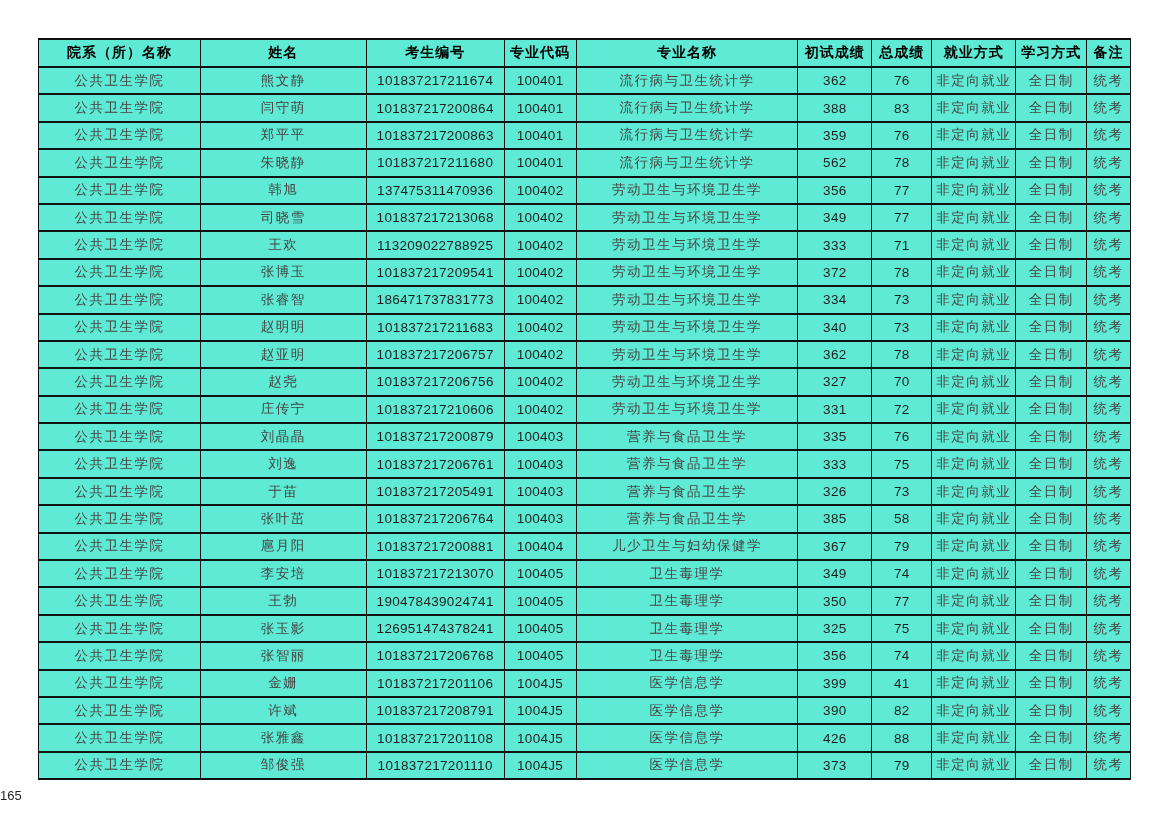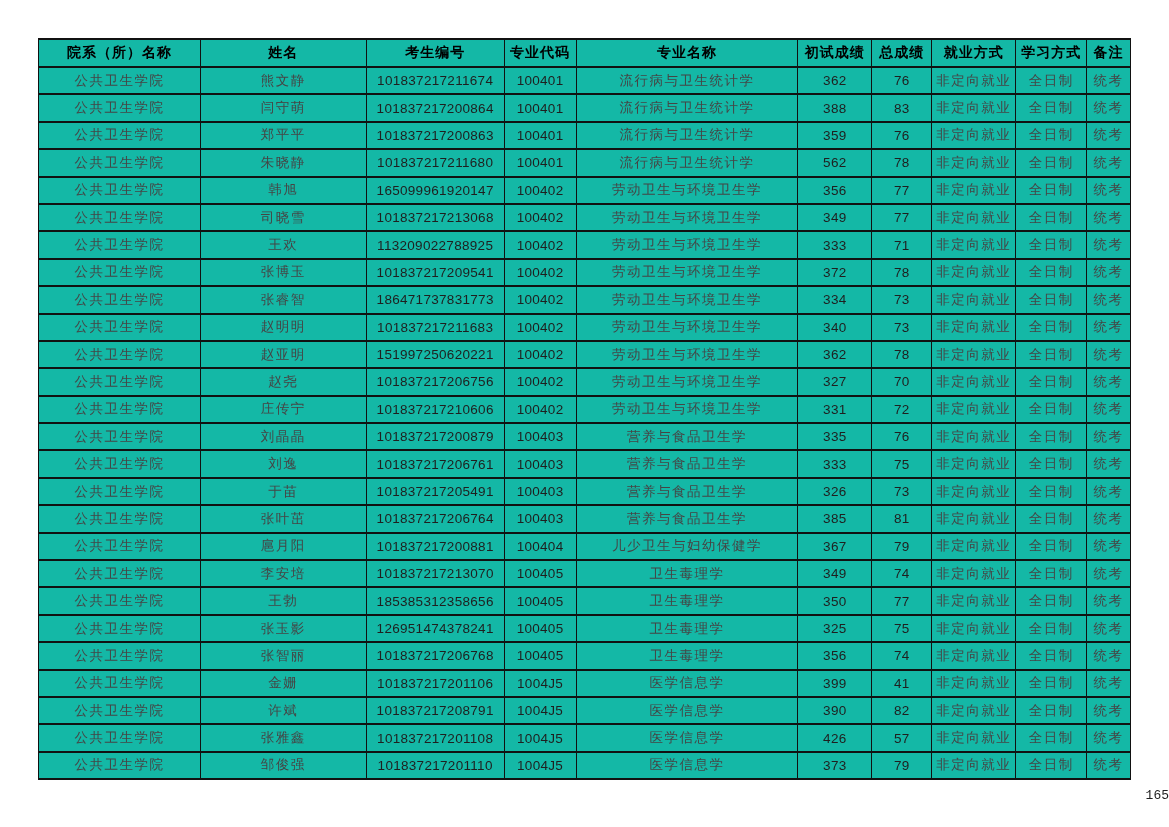--- a/index.html
+++ b/index.html
@@ -16,21 +16,21 @@
   .table-wrap {
     position: absolute;
     left: 38px;
     top: 38px;
     width: 1093px;
   }
   table {
     border-collapse: collapse;
     width: 100%;
     table-layout: fixed;
-    background: #14b8a6;
+    background: #5eead4;
   }
   th, td {
     border-left: 1px solid #111111;
     border-right: 1px solid #111111;
     border-top: 2px solid #111111;
     border-bottom: 2px solid #111111;
     text-align: center;
     vertical-align: middle;
     overflow: hidden;
     white-space: nowrap;
@@ -56,22 +56,22 @@
   td.col-total-score {
     font-family: "Liberation Sans", "DejaVu Sans", sans-serif;
     color: #1f1f1f;
     letter-spacing: 0.3px;
   }
   .page-number {
     position: absolute;
     left: 0;
     right: 0;
     top: 788px;
-    text-align: right;
-    font-family: Liberation Mono, monospace;
+    text-align: left;
+    font-family: Liberation Sans, sans-serif;
     font-size: 13px;
     color: #1f1f1f;
   }
   
   col.c-department    { width: 14.82%; }
   col.c-name          { width: 15.19%; }
   col.c-candidate-id  { width: 12.63%; }
   col.c-major-code    { width: 6.59%;  }
   col.c-major-name    { width: 20.31%; }
   col.c-initial-score { width: 6.77%;  }
@@ -156,21 +156,21 @@
           <td class="col-major-name">流行病与卫生统计学</td>
           <td class="col-initial-score">562</td>
           <td class="col-total-score">78</td>
           <td class="col-employment-type">非定向就业</td>
           <td class="col-study-mode">全日制</td>
           <td class="col-remark">统考</td>
         </tr>
         <tr>
           <td class="col-department">公共卫生学院</td>
           <td class="col-name">韩旭</td>
-          <td class="col-candidate-id">165099961920147</td>
+          <td class="col-candidate-id">137475311470936</td>
           <td class="col-major-code">100402</td>
           <td class="col-major-name">劳动卫生与环境卫生学</td>
           <td class="col-initial-score">356</td>
           <td class="col-total-score">77</td>
           <td class="col-employment-type">非定向就业</td>
           <td class="col-study-mode">全日制</td>
           <td class="col-remark">统考</td>
         </tr>
         <tr>
           <td class="col-department">公共卫生学院</td>
@@ -228,21 +228,21 @@
           <td class="col-major-name">劳动卫生与环境卫生学</td>
           <td class="col-initial-score">340</td>
           <td class="col-total-score">73</td>
           <td class="col-employment-type">非定向就业</td>
           <td class="col-study-mode">全日制</td>
           <td class="col-remark">统考</td>
         </tr>
         <tr>
           <td class="col-department">公共卫生学院</td>
           <td class="col-name">赵亚明</td>
-          <td class="col-candidate-id">151997250620221</td>
+          <td class="col-candidate-id">101837217206757</td>
           <td class="col-major-code">100402</td>
           <td class="col-major-name">劳动卫生与环境卫生学</td>
           <td class="col-initial-score">362</td>
           <td class="col-total-score">78</td>
           <td class="col-employment-type">非定向就业</td>
           <td class="col-study-mode">全日制</td>
           <td class="col-remark">统考</td>
         </tr>
         <tr>
           <td class="col-department">公共卫生学院</td>
@@ -304,21 +304,21 @@
           <td class="col-study-mode">全日制</td>
           <td class="col-remark">统考</td>
         </tr>
         <tr>
           <td class="col-department">公共卫生学院</td>
           <td class="col-name">张叶茁</td>
           <td class="col-candidate-id">101837217206764</td>
           <td class="col-major-code">100403</td>
           <td class="col-major-name">营养与食品卫生学</td>
           <td class="col-initial-score">385</td>
-          <td class="col-total-score">81</td>
+          <td class="col-total-score">58</td>
           <td class="col-employment-type">非定向就业</td>
           <td class="col-study-mode">全日制</td>
           <td class="col-remark">统考</td>
         </tr>
         <tr>
           <td class="col-department">公共卫生学院</td>
           <td class="col-name">扈月阳</td>
           <td class="col-candidate-id">101837217200881</td>
           <td class="col-major-code">100404</td>
           <td class="col-major-name">儿少卫生与妇幼保健学</td>
@@ -336,21 +336,21 @@
           <td class="col-major-name">卫生毒理学</td>
           <td class="col-initial-score">349</td>
           <td class="col-total-score">74</td>
           <td class="col-employment-type">非定向就业</td>
           <td class="col-study-mode">全日制</td>
           <td class="col-remark">统考</td>
         </tr>
         <tr>
           <td class="col-department">公共卫生学院</td>
           <td class="col-name">王勃</td>
-          <td class="col-candidate-id">185385312358656</td>
+          <td class="col-candidate-id">190478439024741</td>
           <td class="col-major-code">100405</td>
           <td class="col-major-name">卫生毒理学</td>
           <td class="col-initial-score">350</td>
           <td class="col-total-score">77</td>
           <td class="col-employment-type">非定向就业</td>
           <td class="col-study-mode">全日制</td>
           <td class="col-remark">统考</td>
         </tr>
         <tr>
           <td class="col-department">公共卫生学院</td>
@@ -400,21 +400,21 @@
           <td class="col-study-mode">全日制</td>
           <td class="col-remark">统考</td>
         </tr>
         <tr>
           <td class="col-department">公共卫生学院</td>
           <td class="col-name">张雅鑫</td>
           <td class="col-candidate-id">101837217201108</td>
           <td class="col-major-code">1004J5</td>
           <td class="col-major-name">医学信息学</td>
           <td class="col-initial-score">426</td>
-          <td class="col-total-score">57</td>
+          <td class="col-total-score">88</td>
           <td class="col-employment-type">非定向就业</td>
           <td class="col-study-mode">全日制</td>
           <td class="col-remark">统考</td>
         </tr>
         <tr>
           <td class="col-department">公共卫生学院</td>
           <td class="col-name">邹俊强</td>
           <td class="col-candidate-id">101837217201110</td>
           <td class="col-major-code">1004J5</td>
           <td class="col-major-name">医学信息学</td>

